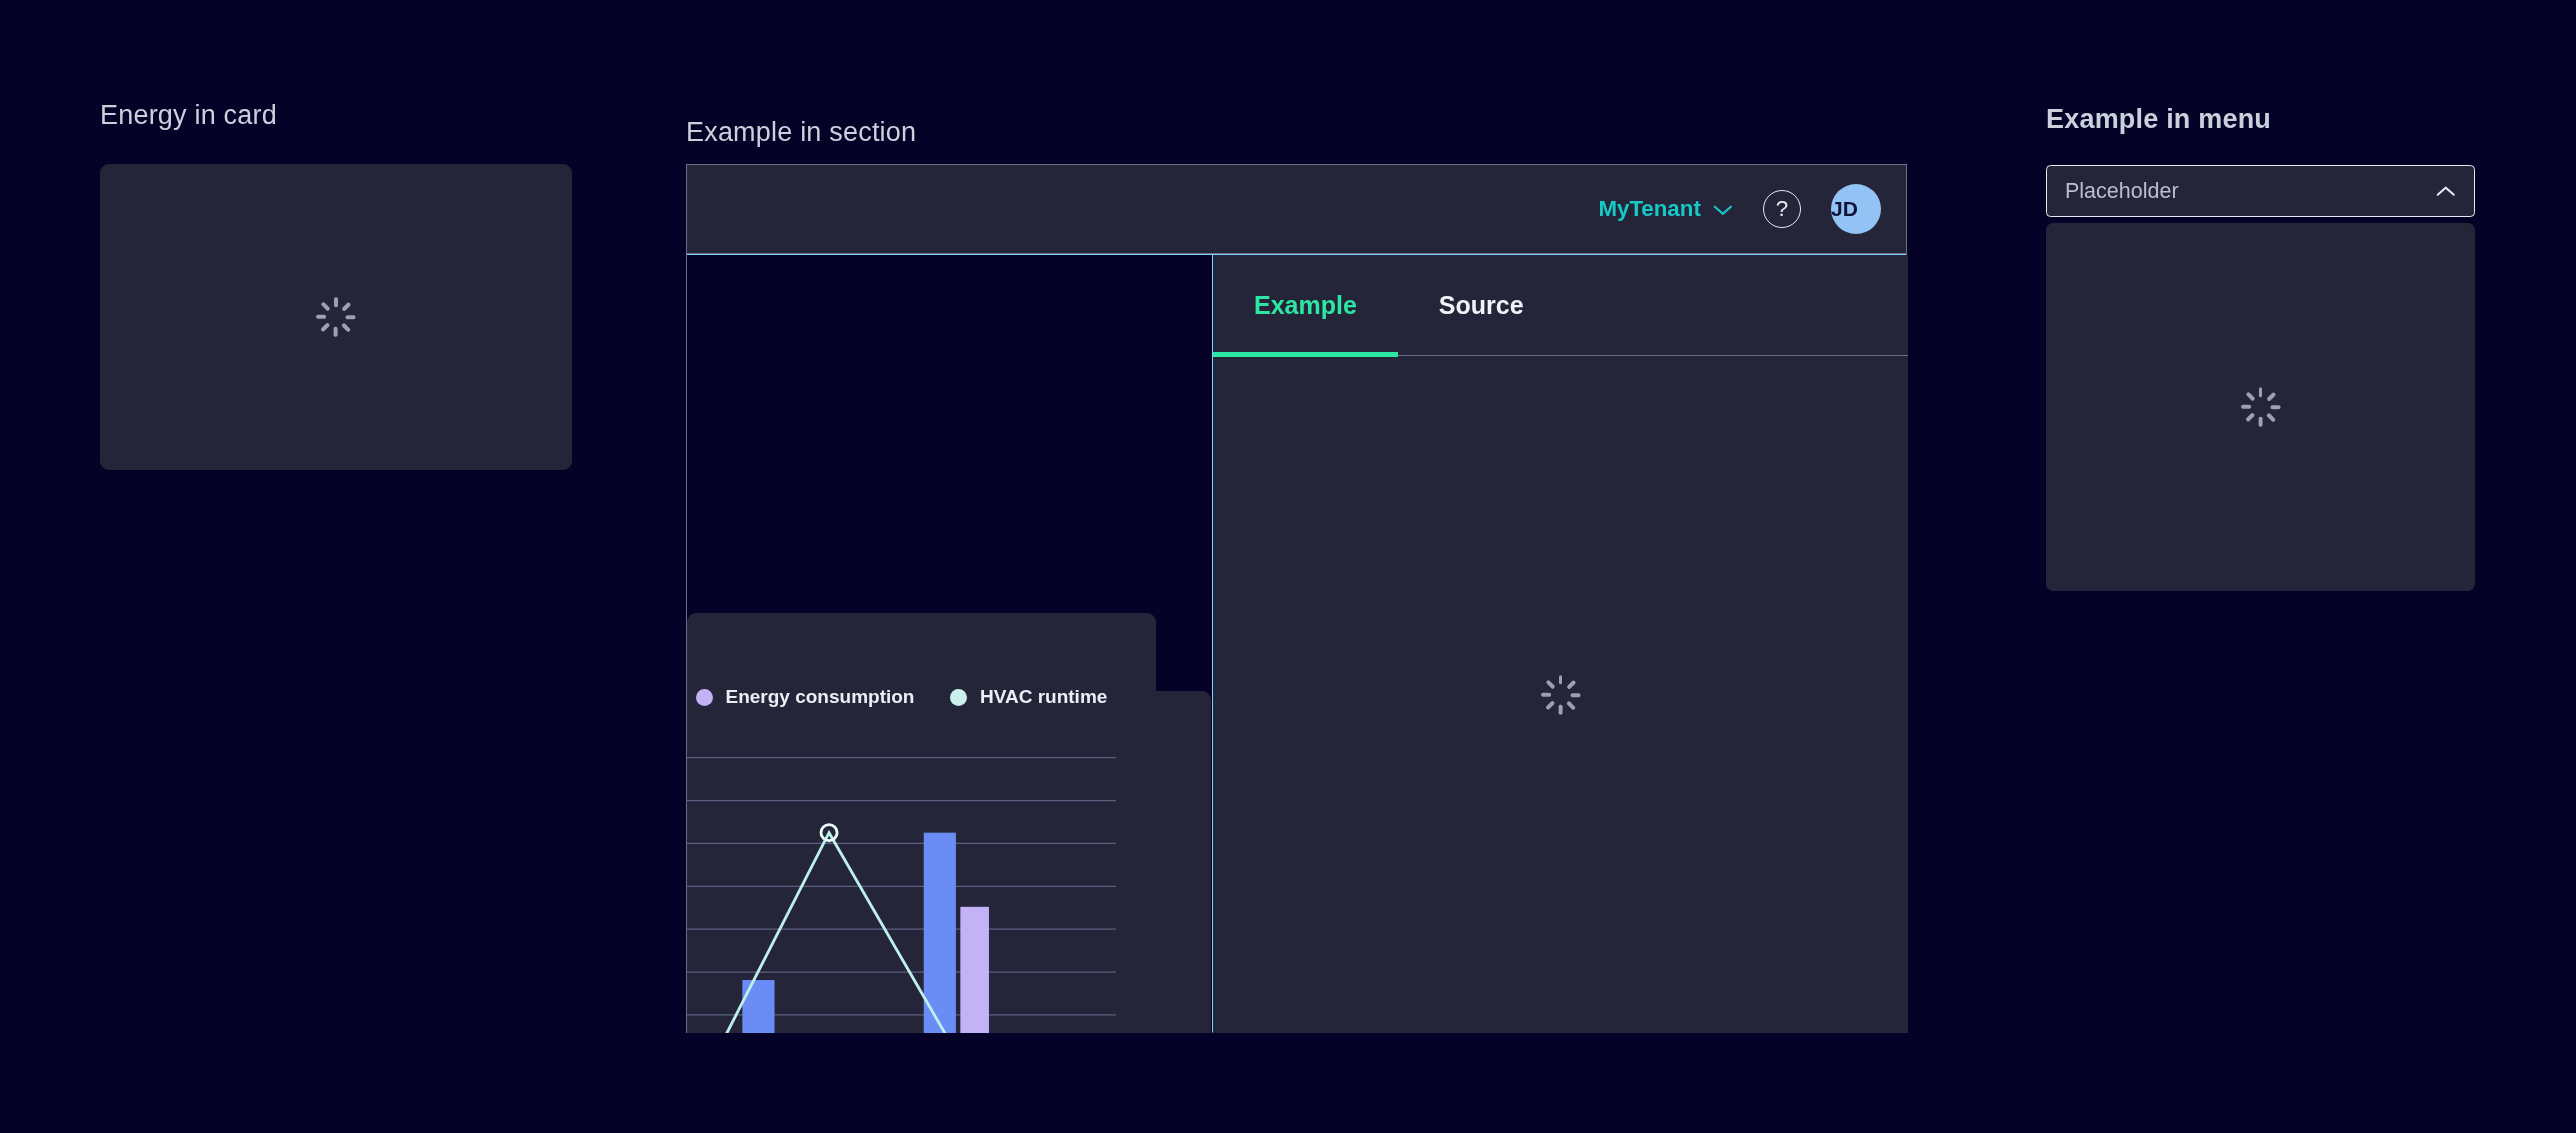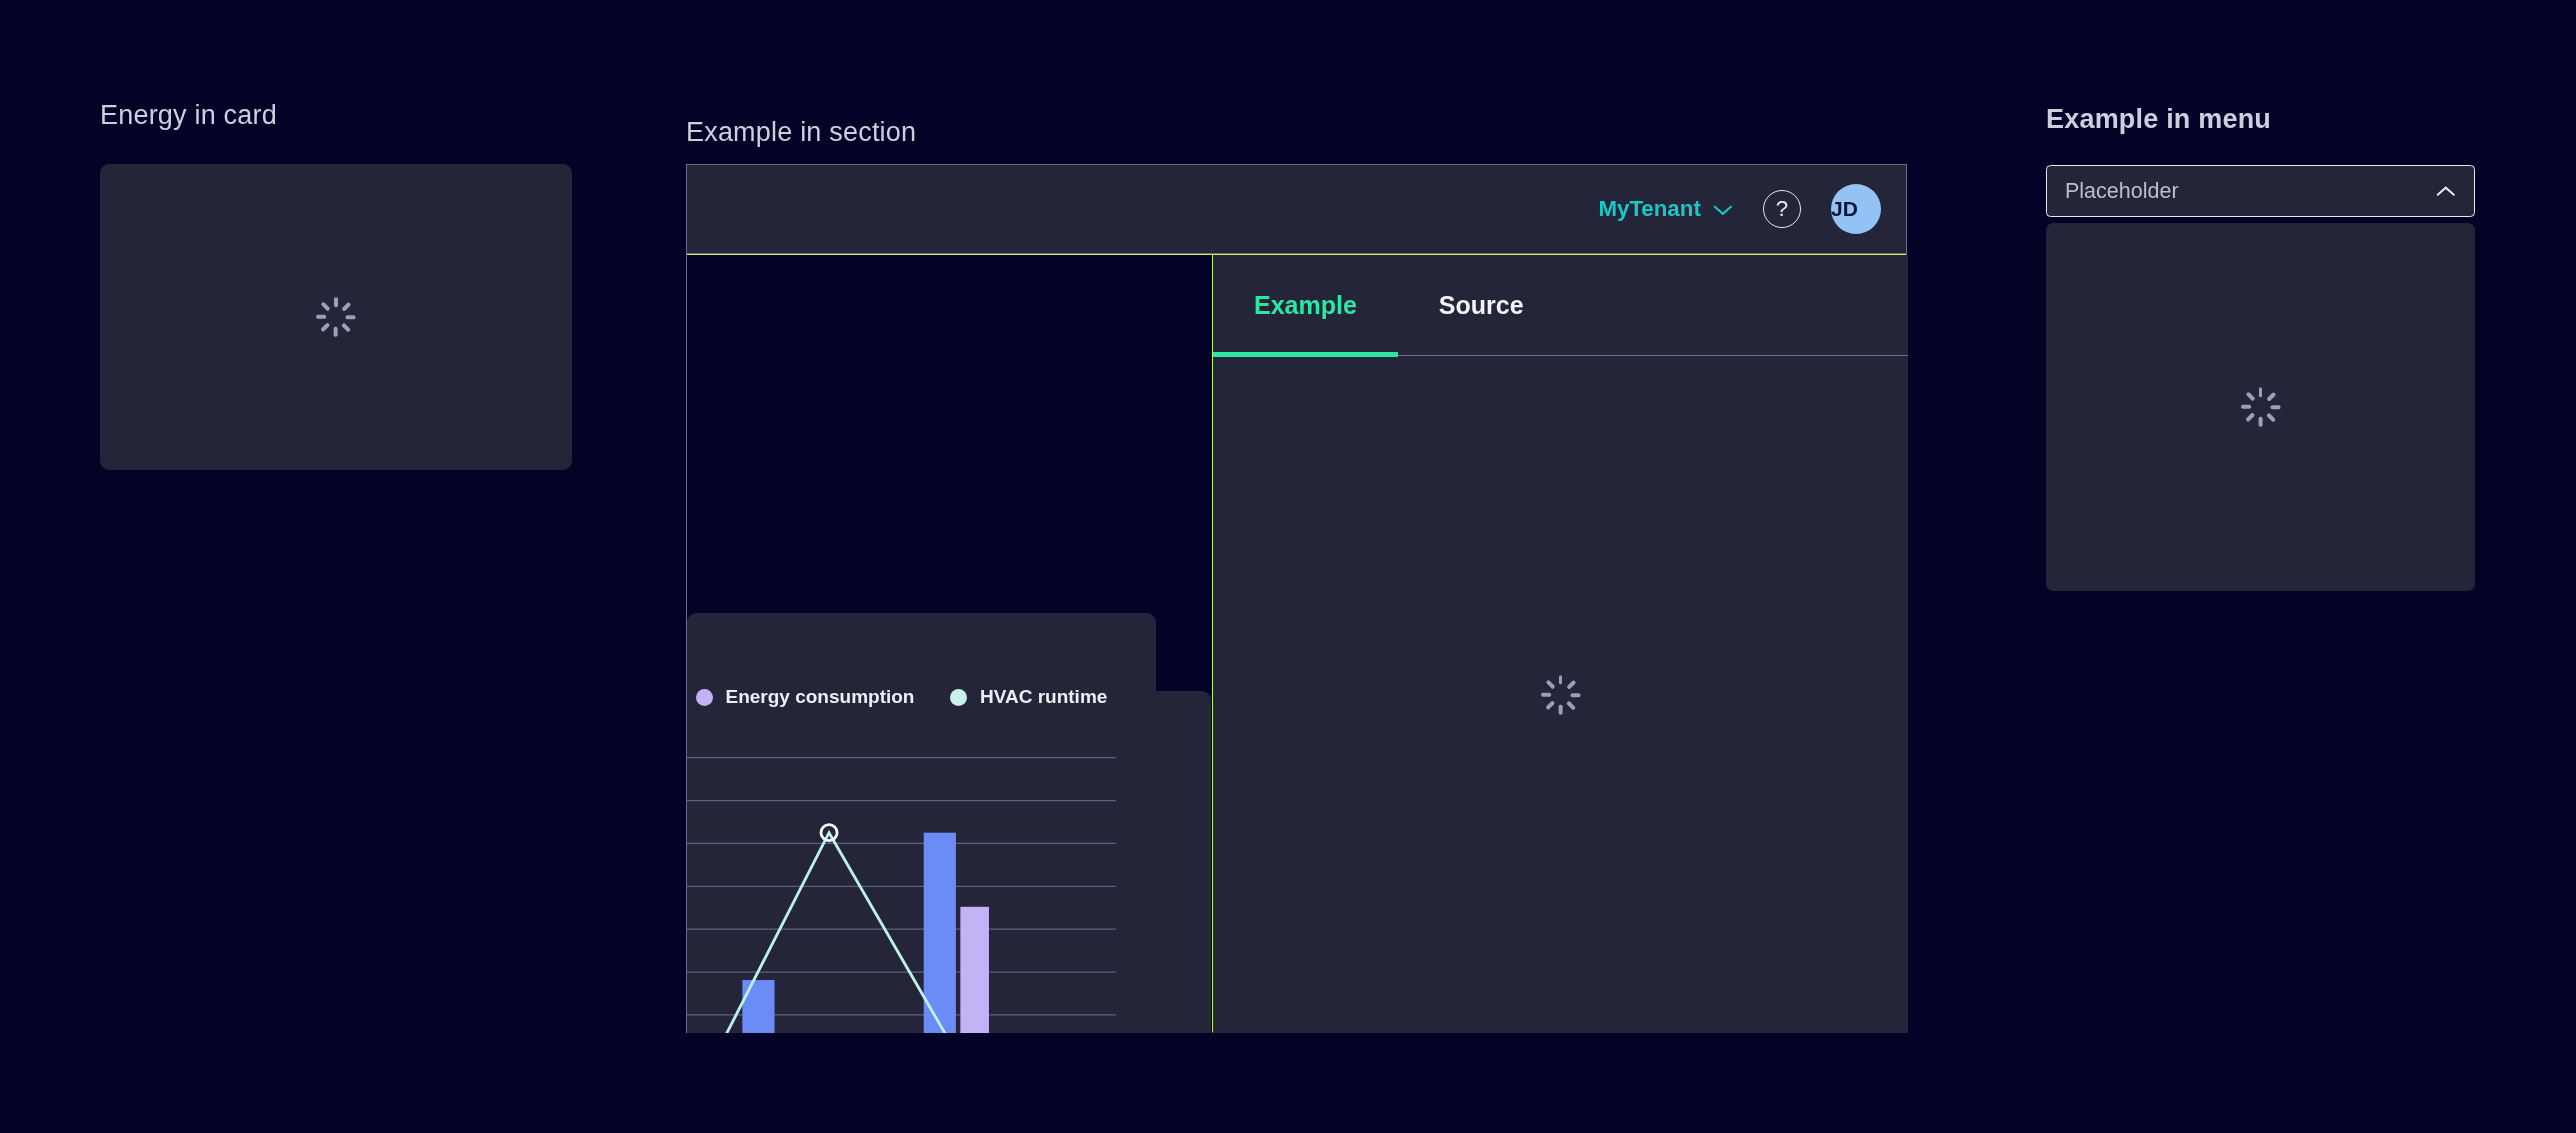--- a/index.html
+++ b/index.html
@@ -52,21 +52,21 @@
     border-radius: 9px;
     display: flex; align-items: center; justify-content: center;
   }
 
   
   #section-heading { left: 686px; top: 117px; }
   .section-shell {
     position: absolute;
     left: 686px; top: 164px;
     width: 1221px; height: 869px;
-    background: #bef264;
+    background: #7dd3fc;
     border: 0.9px solid #6b6f85;
   }
   .section-topbar {
     position: absolute; left: 0; top: 0;
     width: 100%; height: 89px;
     background: #242539;
     border-bottom: 0.9px solid #6b6f85;
     display: flex; align-items: center; justify-content: flex-end;
     padding-right: 25px;
     gap: 30px;

